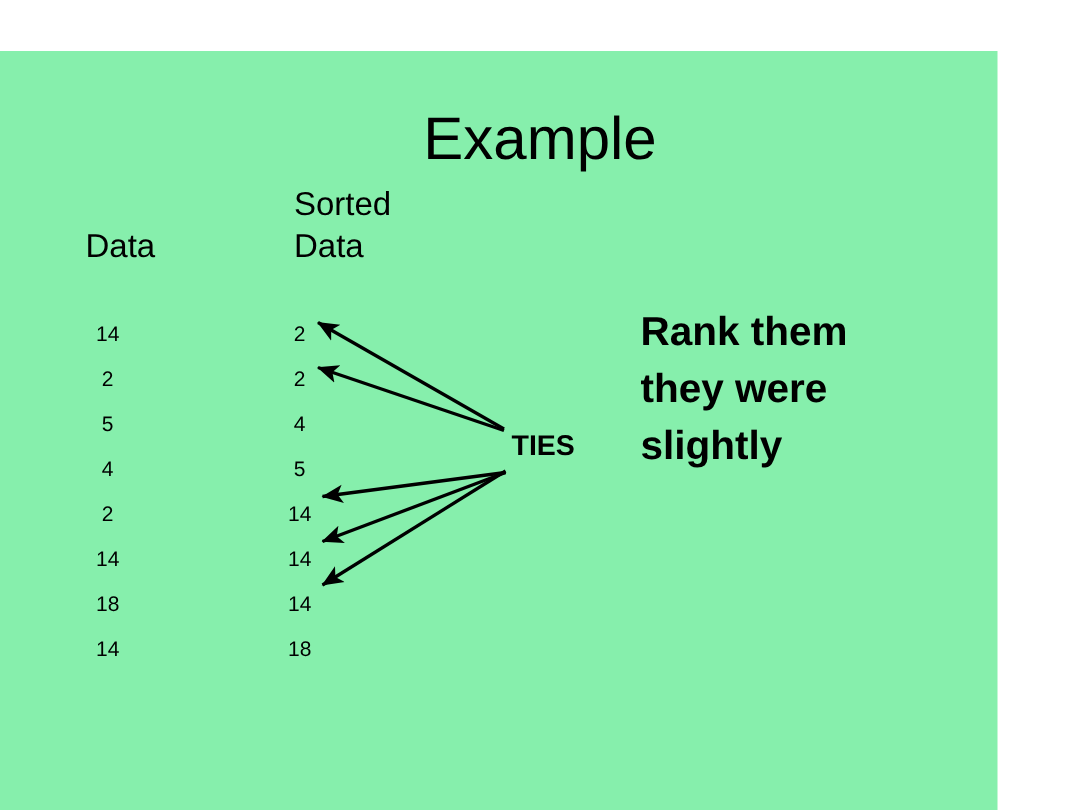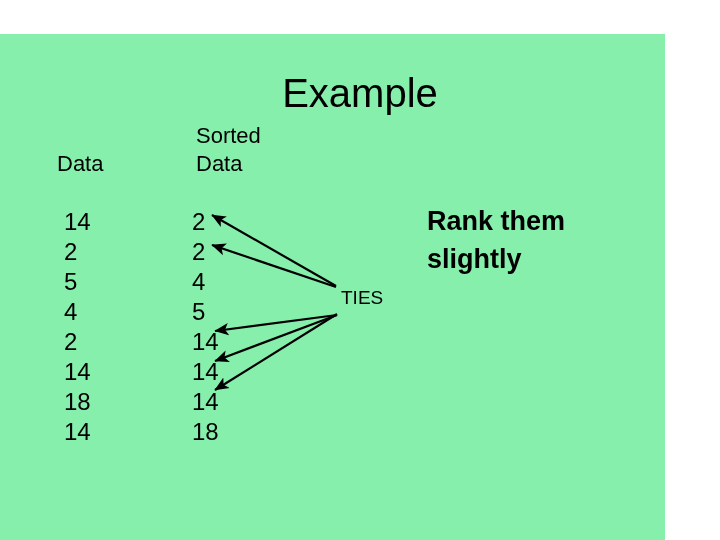--- a/index.html
+++ b/index.html
@@ -39,43 +39,44 @@
   #header-data {
     left: 57px;
     top: 116px;
   }
   #header-sorted-data {
     left: 196px;
     top: 88px;
   }
   .num-col {
     position: absolute;
-    font-size: 24px;
+    font-size: 14px;
     line-height: 30px;
     font-weight: 400;
+    text-align: center;
   }
   #col-data-values {
     left: 64px;
     top: 173px;
   }
   #col-sorted-values {
     left: 192px;
     top: 173px;
   }
   .num-cell {
     height: 30px;
     white-space: nowrap;
   }
   #ties-label {
     position: absolute;
     left: 341px;
     top: 252px;
     font-size: 19px;
     line-height: 24px;
-    font-weight: 400;
+    font-weight: 700;
     white-space: nowrap;
   }
   #arrows-layer {
     position: absolute;
     left: 0;
     top: 0;
     width: 720px;
     height: 540px;
     pointer-events: none;
   }
@@ -136,16 +137,17 @@
     <line x1="336" y1="253" x2="212" y2="211" stroke="#000000" stroke-width="2.2" marker-end="url(#arrowhead)"></line>
     <line x1="337" y1="281" x2="215" y2="297" stroke="#000000" stroke-width="2.2" marker-end="url(#arrowhead)"></line>
     <line x1="337" y1="281" x2="215" y2="327" stroke="#000000" stroke-width="2.2" marker-end="url(#arrowhead)"></line>
     <line x1="337" y1="280" x2="215" y2="356" stroke="#000000" stroke-width="2.2" marker-end="url(#arrowhead)"></line>
   </svg>
 
   <div id="ties-label">TIES</div>
 
   <div id="side-note">
     <div class="note-line">Rank them</div>
+    <div class="note-line">they were</div>
     <div class="note-line">slightly</div>
   </div>
 
 </div>
 
 </body></html>

